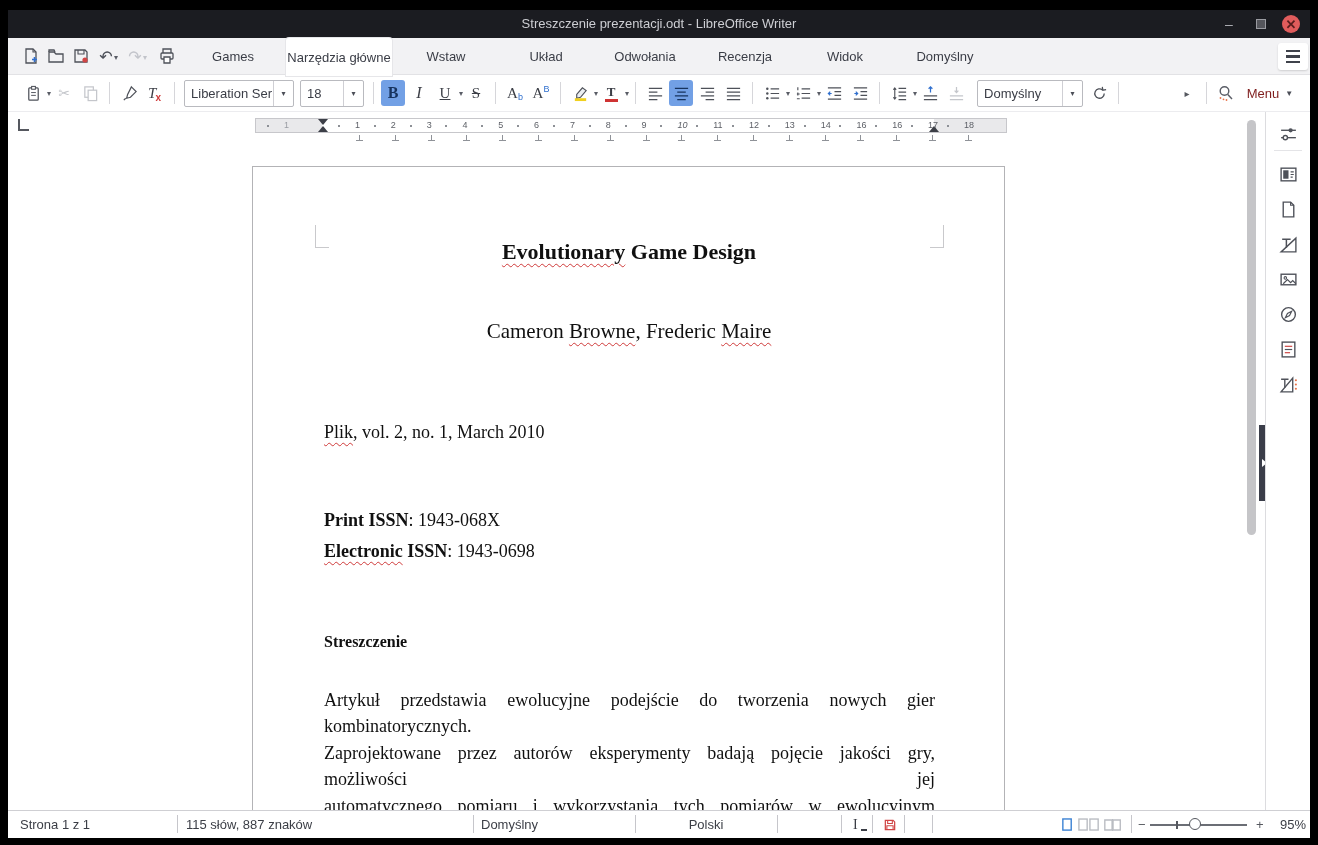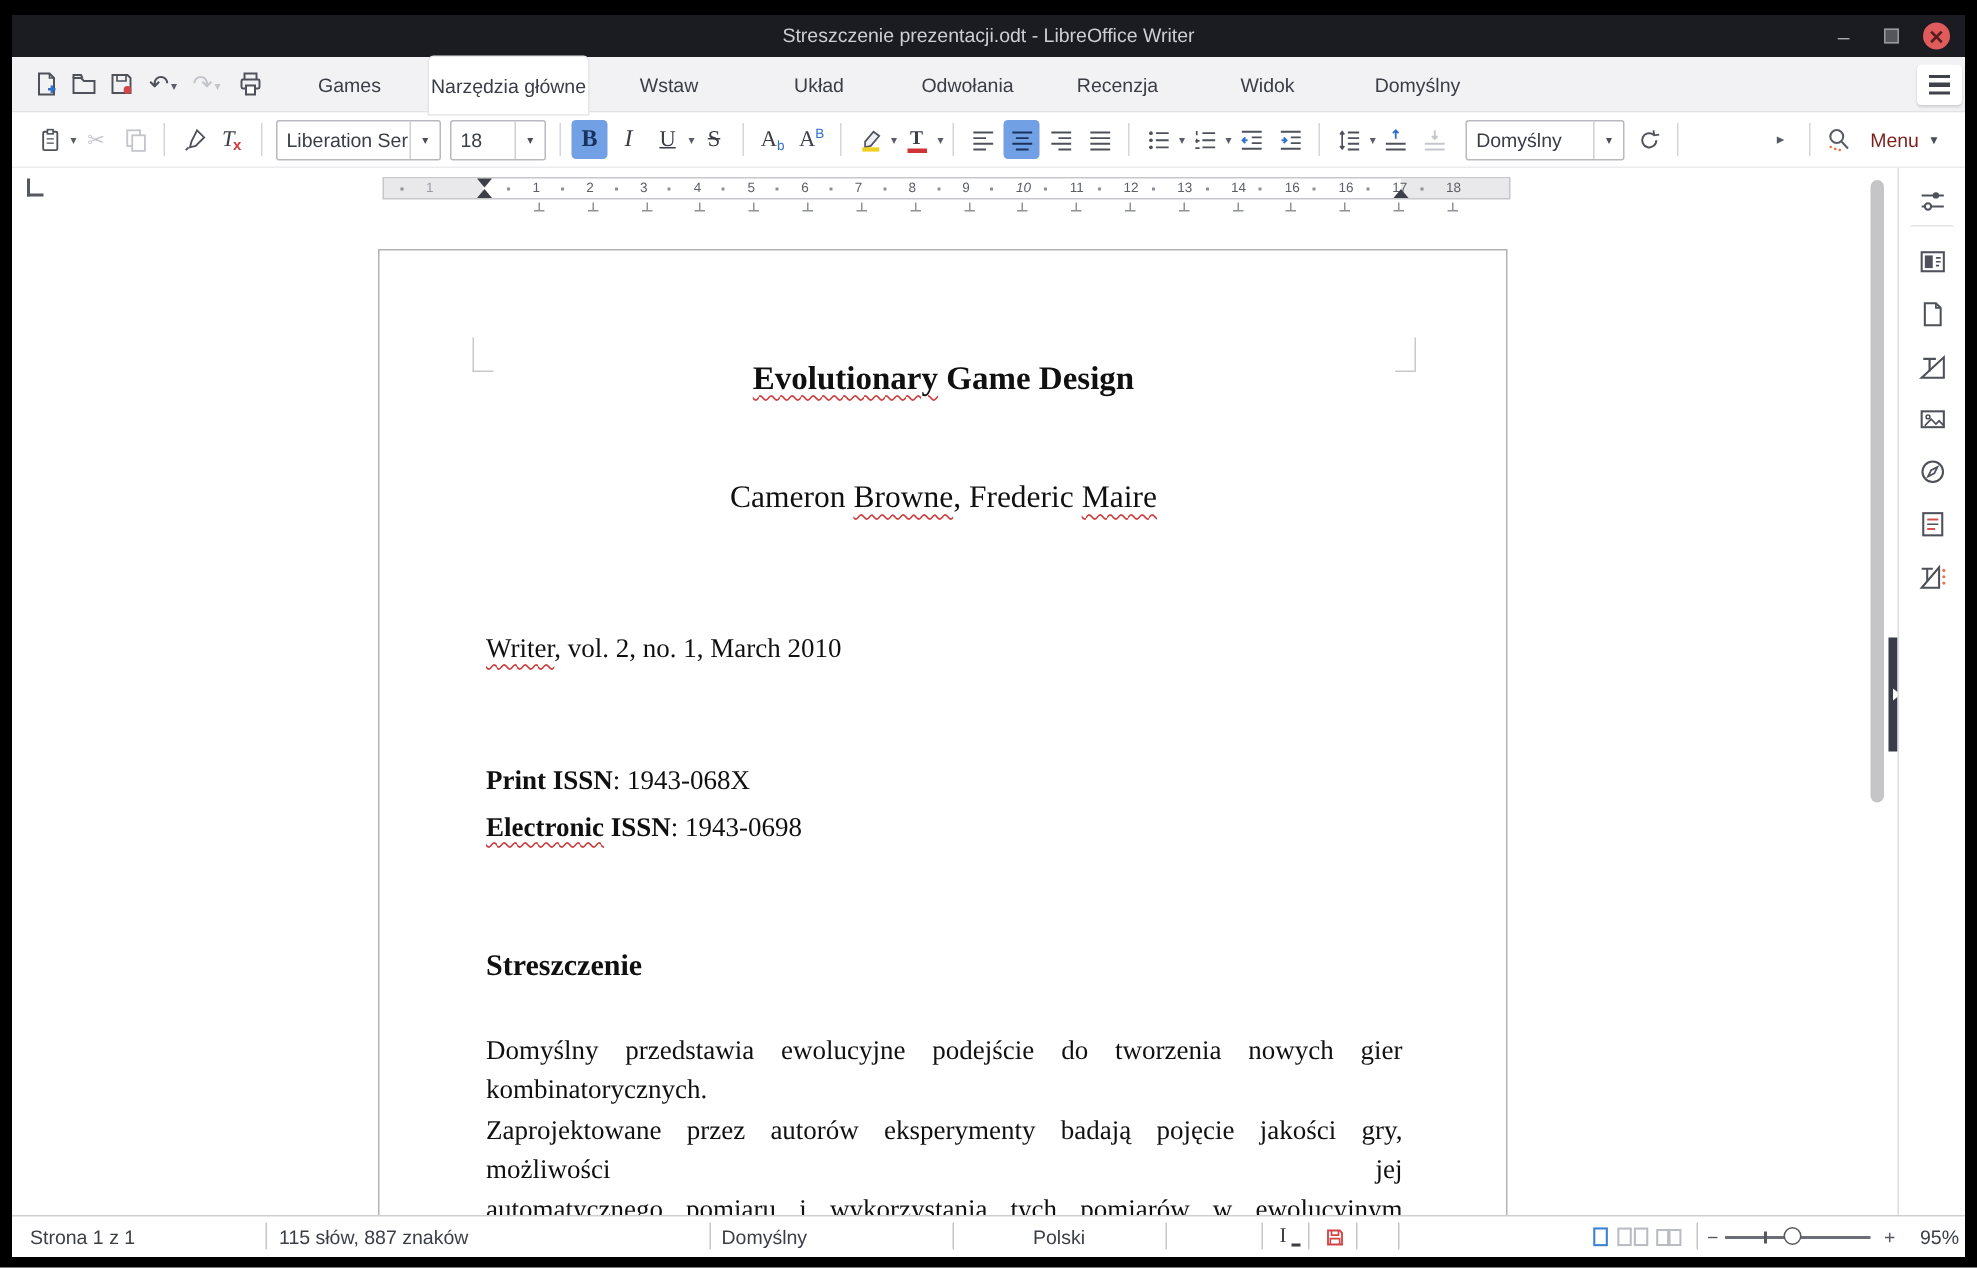--- a/index.html
+++ b/index.html
@@ -58,21 +58,21 @@
   .cmark{position:absolute;width:13px;height:22px;}
   #cmark-l{left:62px;top:58px;border-left:1px solid #c9c9cc;border-bottom:1px solid #c9c9cc;}
   #cmark-r{left:677px;top:58px;border-right:1px solid #c9c9cc;border-bottom:1px solid #c9c9cc;}
   .dtext{font-family:"Liberation Serif","DejaVu Serif",serif;color:#101010;}
   .sp{text-decoration:underline;text-decoration-style:wavy;text-decoration-color:#cf3a3a;text-decoration-thickness:1px;text-underline-offset:4px;}
   #dtitle{position:absolute;left:71px;top:72px;width:610px;text-align:center;font-size:22px;font-weight:bold;}
   #dauthors{position:absolute;left:71px;top:152px;width:610px;text-align:center;font-size:21px;}
   #dpub{position:absolute;left:71px;top:250px;width:612px;font-size:18px;line-height:30px;}
   #dissn1{position:absolute;left:71px;top:343px;width:610px;font-size:18px;}
   #dissn2{position:absolute;left:71px;top:374px;width:610px;font-size:18px;}
-  #dhead{position:absolute;left:71px;top:466px;width:610px;font-size:20px;font-weight:bold;}
+  #dhead{position:absolute;left:71px;top:466px;width:610px;font-size:16px;font-weight:bold;}
   #dabs{position:absolute;left:71px;top:520px;width:611px;font-size:18px;line-height:26.4px;}
   .jline{text-align:justify;text-align-last:justify;}
   
   #vscroll{position:absolute;left:1239px;top:110px;width:9px;height:415px;background:#c5c5c8;border-radius:5px;}
   #sbhandle{position:absolute;left:1251px;top:415px;width:10px;height:76px;background:#3a3d49;display:flex;align-items:center;justify-content:center;}
   #sbhandle .tri{position:static;border-left:5px solid #fff;border-top:4px solid transparent;border-bottom:4px solid transparent;}
   #sidebar{position:absolute;left:1257px;top:102px;width:45px;height:698px;background:#fff;border-left:1px solid #dcdcdf;box-sizing:border-box;}
   .sbi{position:absolute;left:12px;width:20px;height:20px;display:flex;align-items:center;justify-content:center;}
   #sbdiv{position:absolute;left:8px;top:38px;width:28px;height:1px;background:#e4e4e7;}
   
@@ -391,30 +391,30 @@
   <div id="docarea">
     <div id="page">
       <div class="cmark" id="cmark-l"></div>
       <div class="cmark" id="cmark-r"></div>
 
       <div id="dtitle" class="dtext"><span class="sp">Evolutionary</span><span> Game Design</span></div>
 
       <div id="dauthors" class="dtext"><span>Cameron </span><span class="sp">Browne</span><span>, Frederic </span><span class="sp">Maire</span></div>
 
       <div id="dpub" class="dtext">
-        <div><span class="sp">Writer</span><span>, vol. 2, no. 1, March 2010</span></div>
+        <div><span class="sp">Plik</span><span>, vol. 2, no. 1, March 2010</span></div>
       </div>
 
       <div id="dissn1" class="dtext"><b>Print ISSN</b><span>: </span><span>1943-068X</span></div>
       <div id="dissn2" class="dtext"><b><span class="sp">Electronic</span><span> ISSN</span></b><span>: </span><span>1943-0698</span></div>
 
       <div id="dhead" class="dtext">Streszczenie</div>
 
       <div id="dabs" class="dtext">
-        <div class="jline">Domyślny przedstawia ewolucyjne podejście do tworzenia nowych gier kombinatorycznych.</div>
+        <div class="jline">Artykuł przedstawia ewolucyjne podejście do tworzenia nowych gier kombinatorycznych.</div>
         <div class="jline">Zaprojektowane przez autorów eksperymenty badają pojęcie jakości gry, możliwości jej</div>
         <div class="jline">automatycznego pomiaru i wykorzystania tych pomiarów w ewolucyjnym poszukiwaniu gier o</div>
 
       </div>
     </div>
   </div>
 
   <div id="vscroll"></div>
   <div id="sbhandle">
       <span class="tri"></span>

